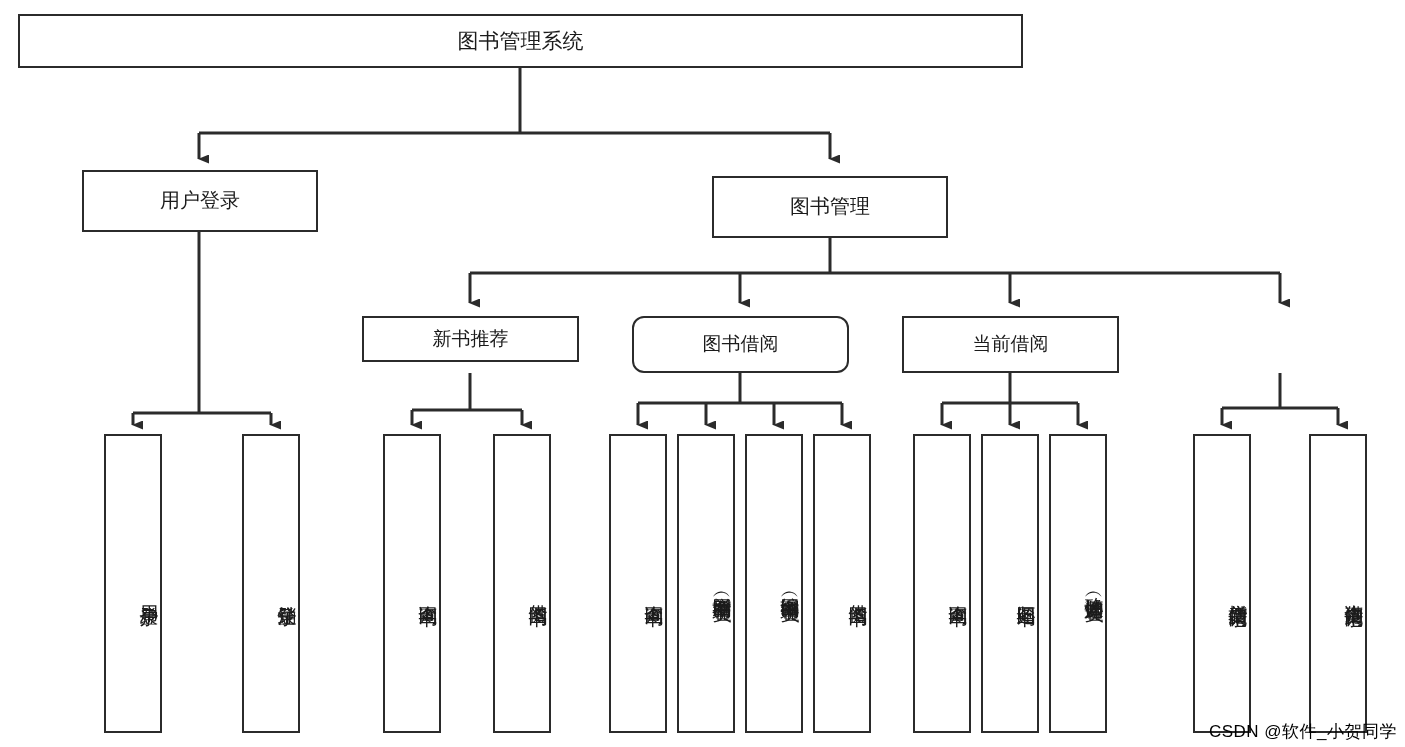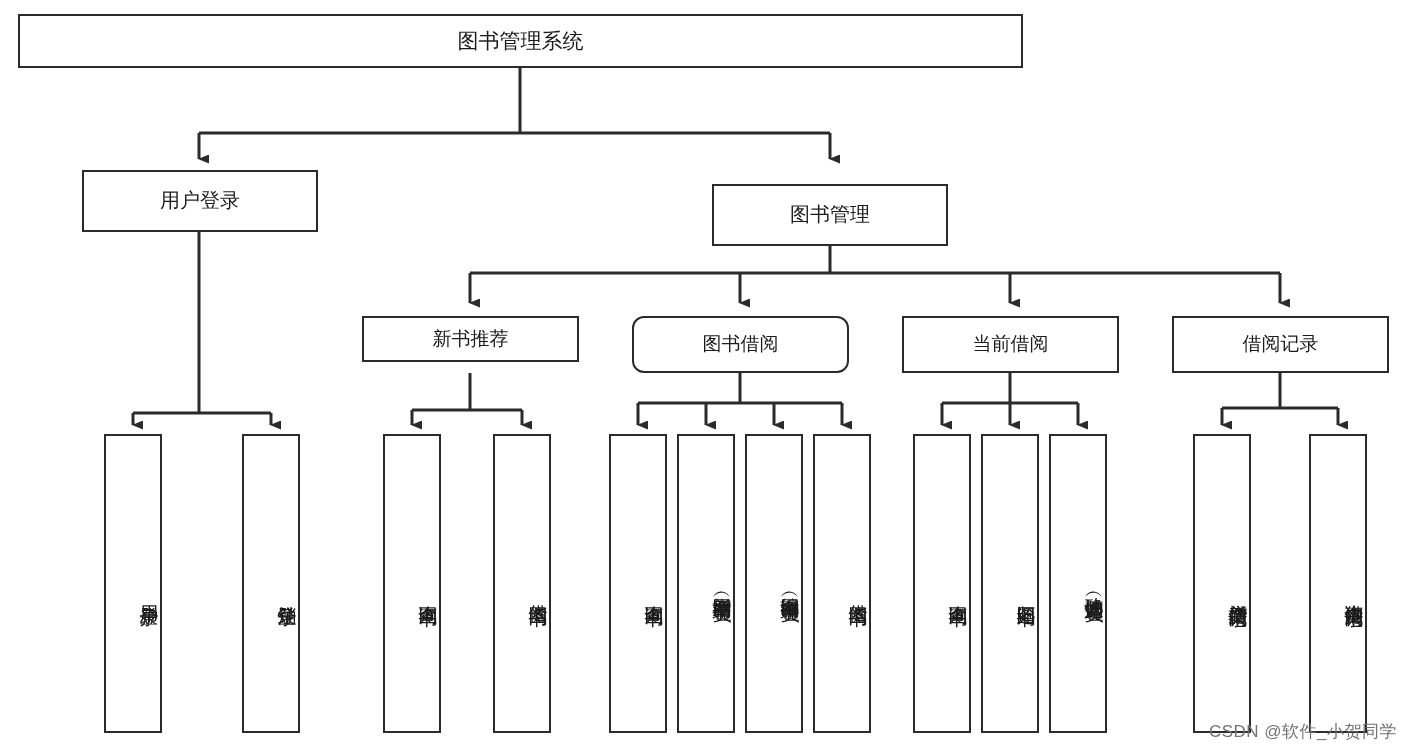--- a/index.html
+++ b/index.html
@@ -60,21 +60,21 @@
     padding-top: 6px;
   }
   .node-label {
     display: block;
   }
   #watermark {
     position: absolute;
     right: 8px;
     bottom: 4px;
     font-size: 17px;
-    color: #737373;
+    color: #000000;
     white-space: nowrap;
     letter-spacing: 0.5px;
   }
 </style>
 </head>
 <body>
 
 <div id="diagram-root">
 
   <svg id="edge-layer" viewBox="0 0 1405 747" width="1405" height="747">
@@ -127,35 +127,32 @@
     </g>
   </svg>
 
   <div class="node level-0" style="left:18px; top:14px; width:1005px; height:54px;">
     <span class="node-label">图书管理系统</span>
   </div>
 
   <div class="node level-1" style="left:82px; top:170px; width:236px; height:62px;">
     <span class="node-label">用户登录</span>
   </div>
-  <div class="node level-1" style="left:712px; top:184px; width:236px; height:62px;">
+  <div class="node level-1" style="left:712px; top:176px; width:236px; height:62px;">
     <span class="node-label">图书管理</span>
   </div>
 
   <div class="node level-2" style="left:362px; top:316px; width:217px; height:46px;">
     <span class="node-label">新书推荐</span>
   </div>
   <div class="node level-2" style="left:632px; top:316px; width:217px; height:57px;border-radius:12px;">
     <span class="node-label">图书借阅</span>
   </div>
   <div class="node level-2" style="left:902px; top:316px; width:217px; height:57px;">
     <span class="node-label">当前借阅</span>
-  </div>
-  <div class="node level-2" style="left:1172px; top:316px; width:217px; height:57px;">
-    <span class="node-label">借阅记录</span>
   </div>
 
   <div class="node leaf" style="left:104px; top:434px; width:58px; height:299px;">
     <span class="node-label">用户登录</span>
   </div>
   <div class="node leaf" style="left:242px; top:434px; width:58px; height:299px;">
     <span class="node-label">注销登录</span>
   </div>
 
   <div class="node leaf" style="left:383px; top:434px; width:58px; height:299px;">

